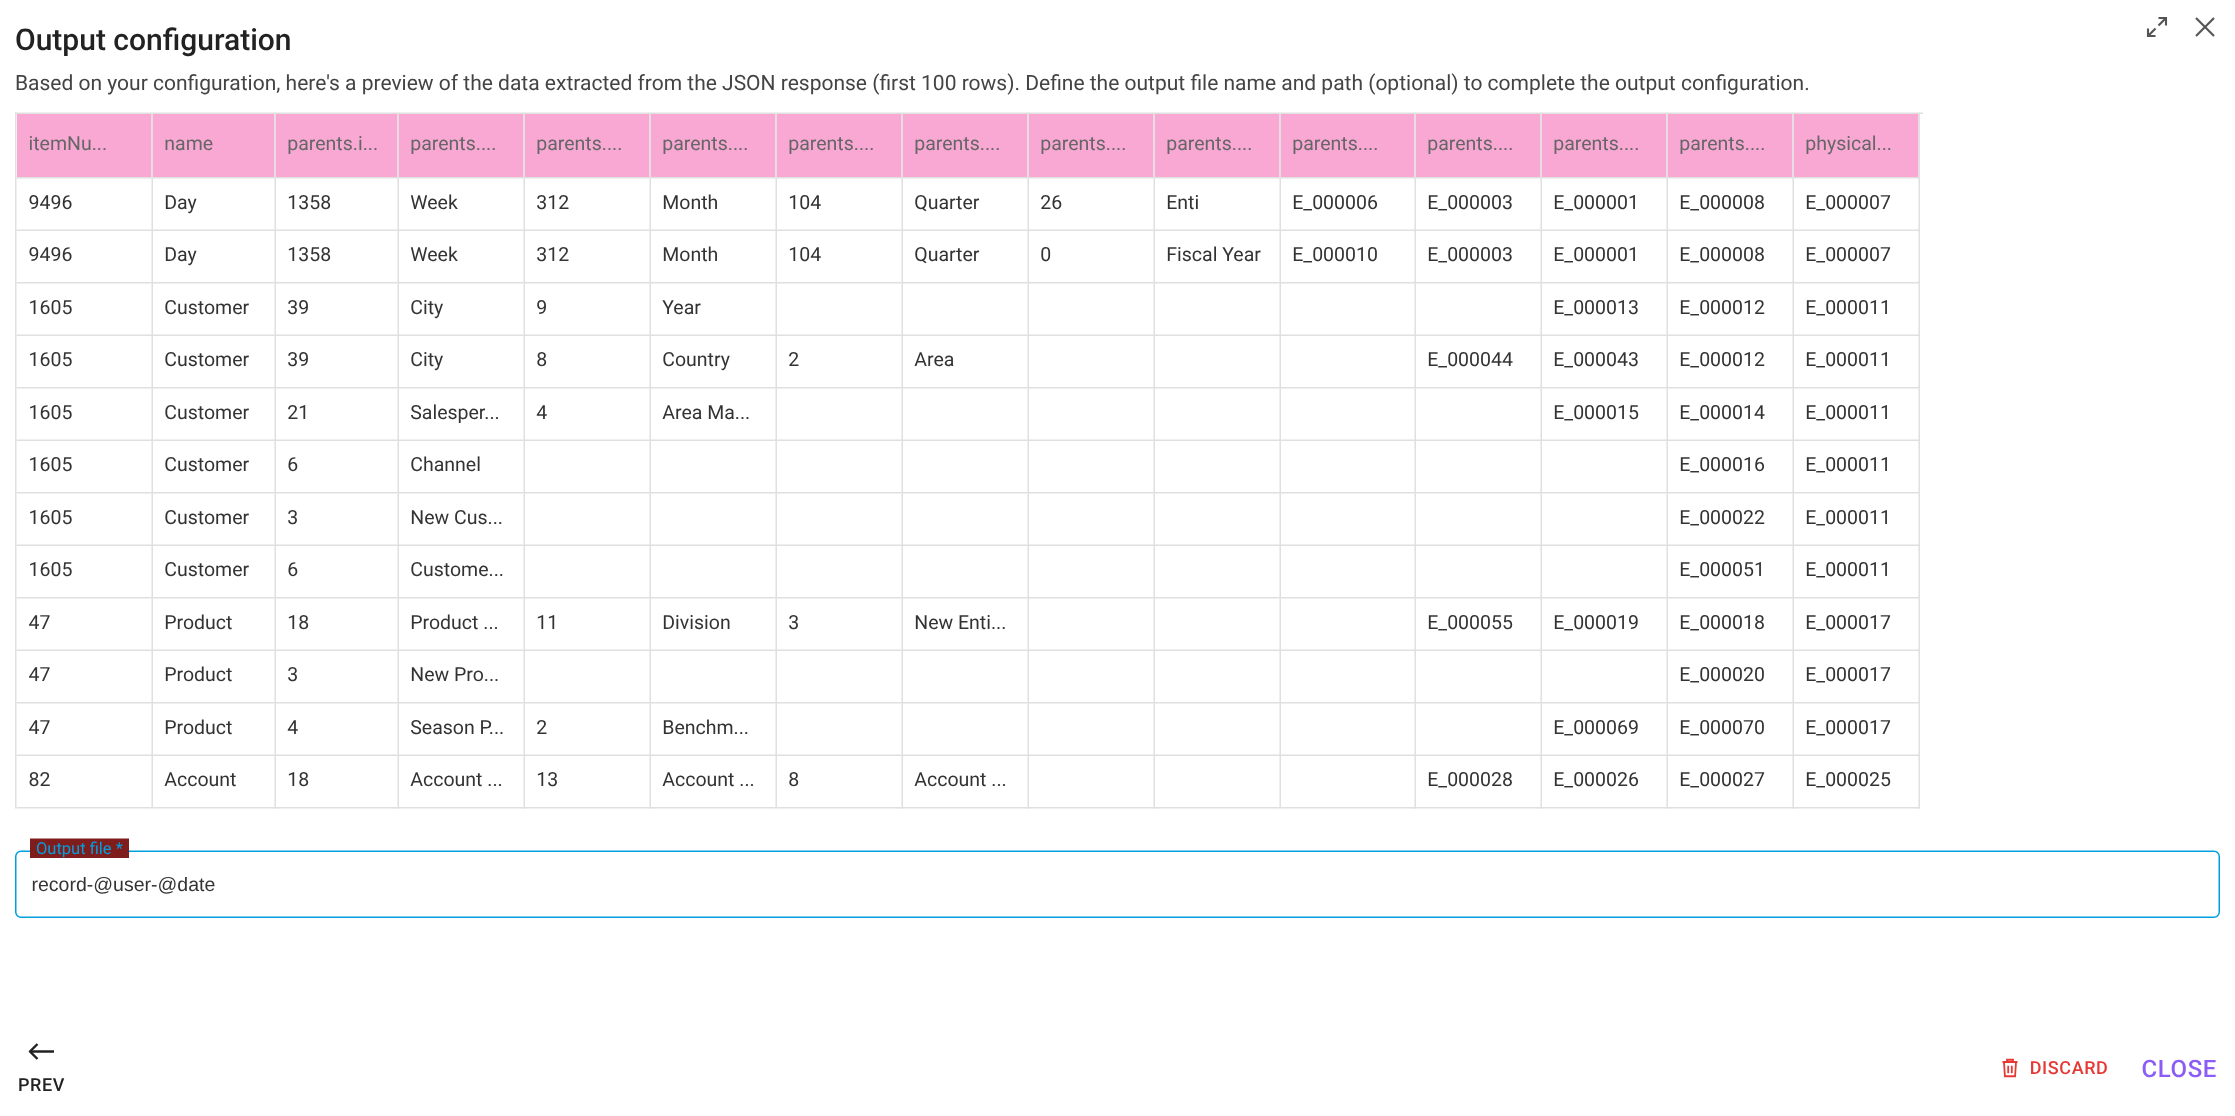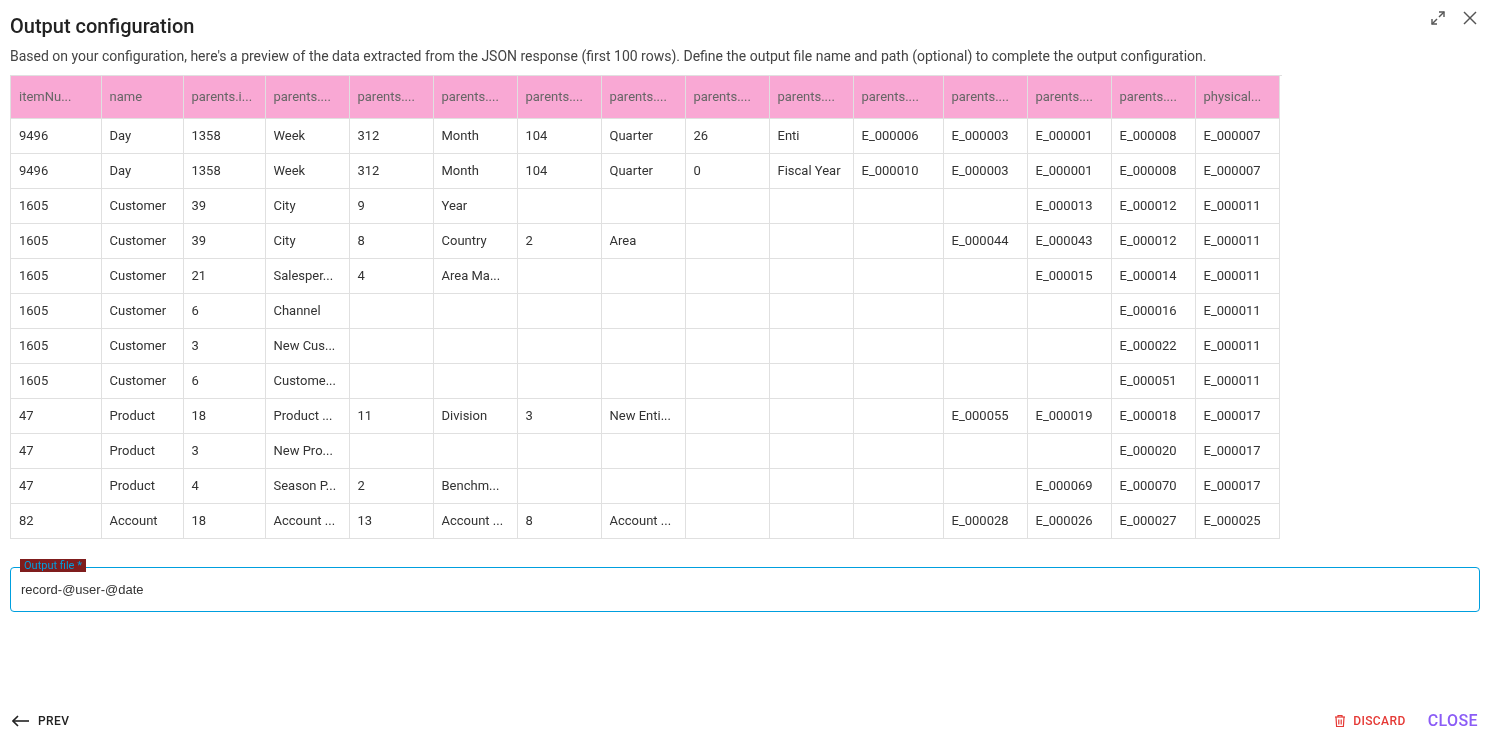--- a/index.html
+++ b/index.html
@@ -112,20 +112,21 @@
 }
 .prev-btn {
   display: flex;
   align-items: center;
   gap: 8px;
   font-size: 12px;
   font-weight: 500;
   color: #222;
   cursor: pointer;
   letter-spacing: 0.4px;
+  flex-direction: column;
 }
 .prev-btn svg { width: 18px; height: 14px; }
 .footer-spacer { flex: 1; }
 .discard-btn {
   display: flex;
   align-items: flex-start;
   gap: 6px;
   color: #e53935;
   font-size: 12px;
   font-weight: 500;

